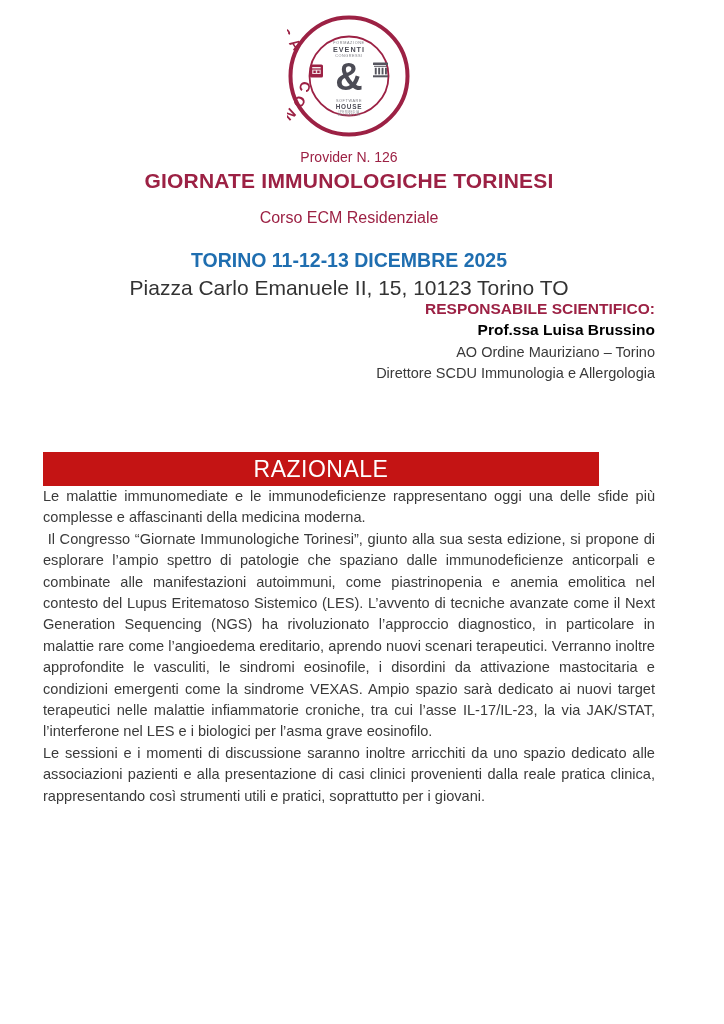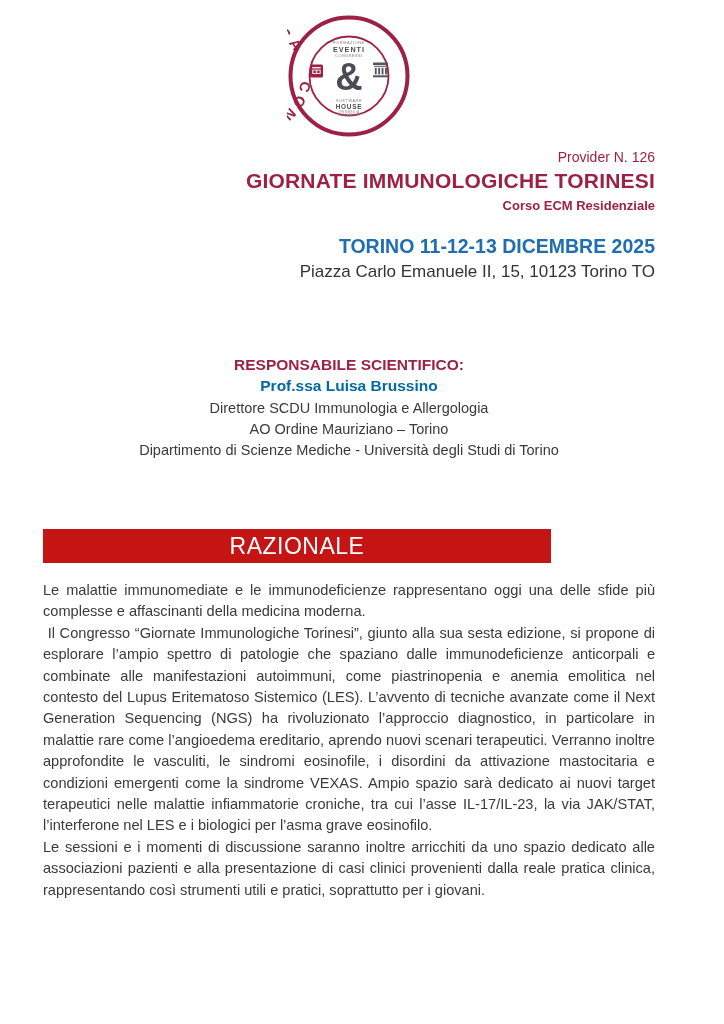--- a/index.html
+++ b/index.html
@@ -19,96 +19,96 @@
     padding: 14px 69px 0 43px; 
   }
 
   
   .logo-wrap {
     text-align: center;
     height: 124px;
   }
 
   
-  .doc-header { text-align: right; margin-top: 11px; }
+  .doc-header { text-align: center; margin-top: 11px; }
   .provider {
     color: #9C2144;
     font-size: 14px;
     margin-bottom: 4px;
   }
   .title {
     color: #9C2144;
     font-size: 21px;
     font-weight: bold;
     letter-spacing: 0.2px;
-    margin-bottom: 5px;
+    margin-bottom: 16px;
   }
   .subtitle {
     color: #9C2144;
-    font-size: 13px;
-    font-weight: bold;
+    font-size: 16px;
+    font-weight: normal;
   }
   .event-block { margin-top: 22px; }
   .event-date {
     color: #1F6EB0;
     font-size: 19.5px;
     font-weight: bold;
     margin-bottom: 4px;
   }
   .venue {
     color: #2583C8;
     font-size: 18.5px;
     font-weight: bold;
     margin-bottom: 4px;
   }
   .address {
     color: #333333;
-    font-size: 17px;
+    font-size: 21px;
   }
 
   
-  .scientific { margin-top: 74px; text-align: center; }
+  .scientific { text-align: right; }
   .scientific .heading {
     color: #9C2144;
     font-size: 15.5px;
     font-weight: bold;
     margin-bottom: 3px;
   }
   .scientific .name {
-    color: #0369a1;
+    color: #000000;
     font-size: 15.5px;
     font-weight: bold;
     margin-bottom: 3px;
   }
   .scientific .role {
     color: #3A3A3A;
     font-size: 14.5px;
     line-height: 21px;
   }
 
   
   .banner {
     margin-top: 68px;
-    width: 508px;
+    width: 556px;
     height: 34px;
     background: #C41414;
     color: #ffffff;
     font-size: 23px;
     letter-spacing: 0.5px;
     text-align: center;
     line-height: 34px;
   }
   .body-text p {
     color: #3A3A3A;
     font-size: 14.6px;
     line-height: 21.4px;
     text-align: justify;
     width: 612px;
   }
-  .body-text p:first-child { margin-top: 17px; }
+  .body-text p:first-child { }
 </style>
 </head>
 <body>
 
 <div class="page">
   <div class="content">
 
     <div class="logo-wrap">
       <svg width="124" height="124" viewBox="0 0 124 124">
 
@@ -161,23 +161,22 @@
 
       <div class="event-block">
         <div class="event-date">TORINO 11-12-13 DICEMBRE 2025</div>
         <div class="address">Piazza Carlo Emanuele II, 15, 10123 Torino TO</div>
       </div>
     </div>
 
     <div class="scientific">
       <div class="heading">RESPONSABILE SCIENTIFICO:</div>
       <div class="name">Prof.ssa Luisa Brussino</div>
+      <div class="role">AO Ordine Mauriziano – Torino</div>
       <div class="role">Direttore SCDU Immunologia e Allergologia</div>
-      <div class="role">AO Ordine Mauriziano – Torino</div>
-      <div class="role">Dipartimento di Scienze Mediche - Università degli Studi di Torino</div>
     </div>
 
     <div class="banner">RAZIONALE</div>
 
     <div class="body-text">
       <p>Le malattie immunomediate e le immunodeficienze rappresentano oggi una delle sfide più complesse e affascinanti della medicina moderna.</p>
       <p>&nbsp;Il Congresso “Giornate Immunologiche Torinesi”, giunto alla sua sesta edizione, si propone di esplorare l’ampio spettro di patologie che spaziano dalle immunodeficienze anticorpali e combinate alle manifestazioni autoimmuni, come piastrinopenia e anemia emolitica nel contesto del Lupus Eritematoso Sistemico (LES). L’avvento di tecniche avanzate come il Next Generation Sequencing (NGS) ha rivoluzionato l’approccio diagnostico, in particolare in malattie rare come l’angioedema ereditario, aprendo nuovi scenari terapeutici. Verranno inoltre approfondite le vasculiti, le sindromi eosinofile, i disordini da attivazione mastocitaria e condizioni emergenti come la sindrome VEXAS. Ampio spazio sarà dedicato ai nuovi target terapeutici nelle malattie infiammatorie croniche, tra cui l’asse IL-17/IL-23, la via JAK/STAT, l’interferone nel LES e i biologici per l’asma grave eosinofilo.</p>
       <p>Le sessioni e i momenti di discussione saranno inoltre arricchiti da uno spazio dedicato alle associazioni pazienti e alla presentazione di casi clinici provenienti dalla reale pratica clinica, rappresentando così strumenti utili e pratici, soprattutto per i giovani.</p>
     </div>
 

